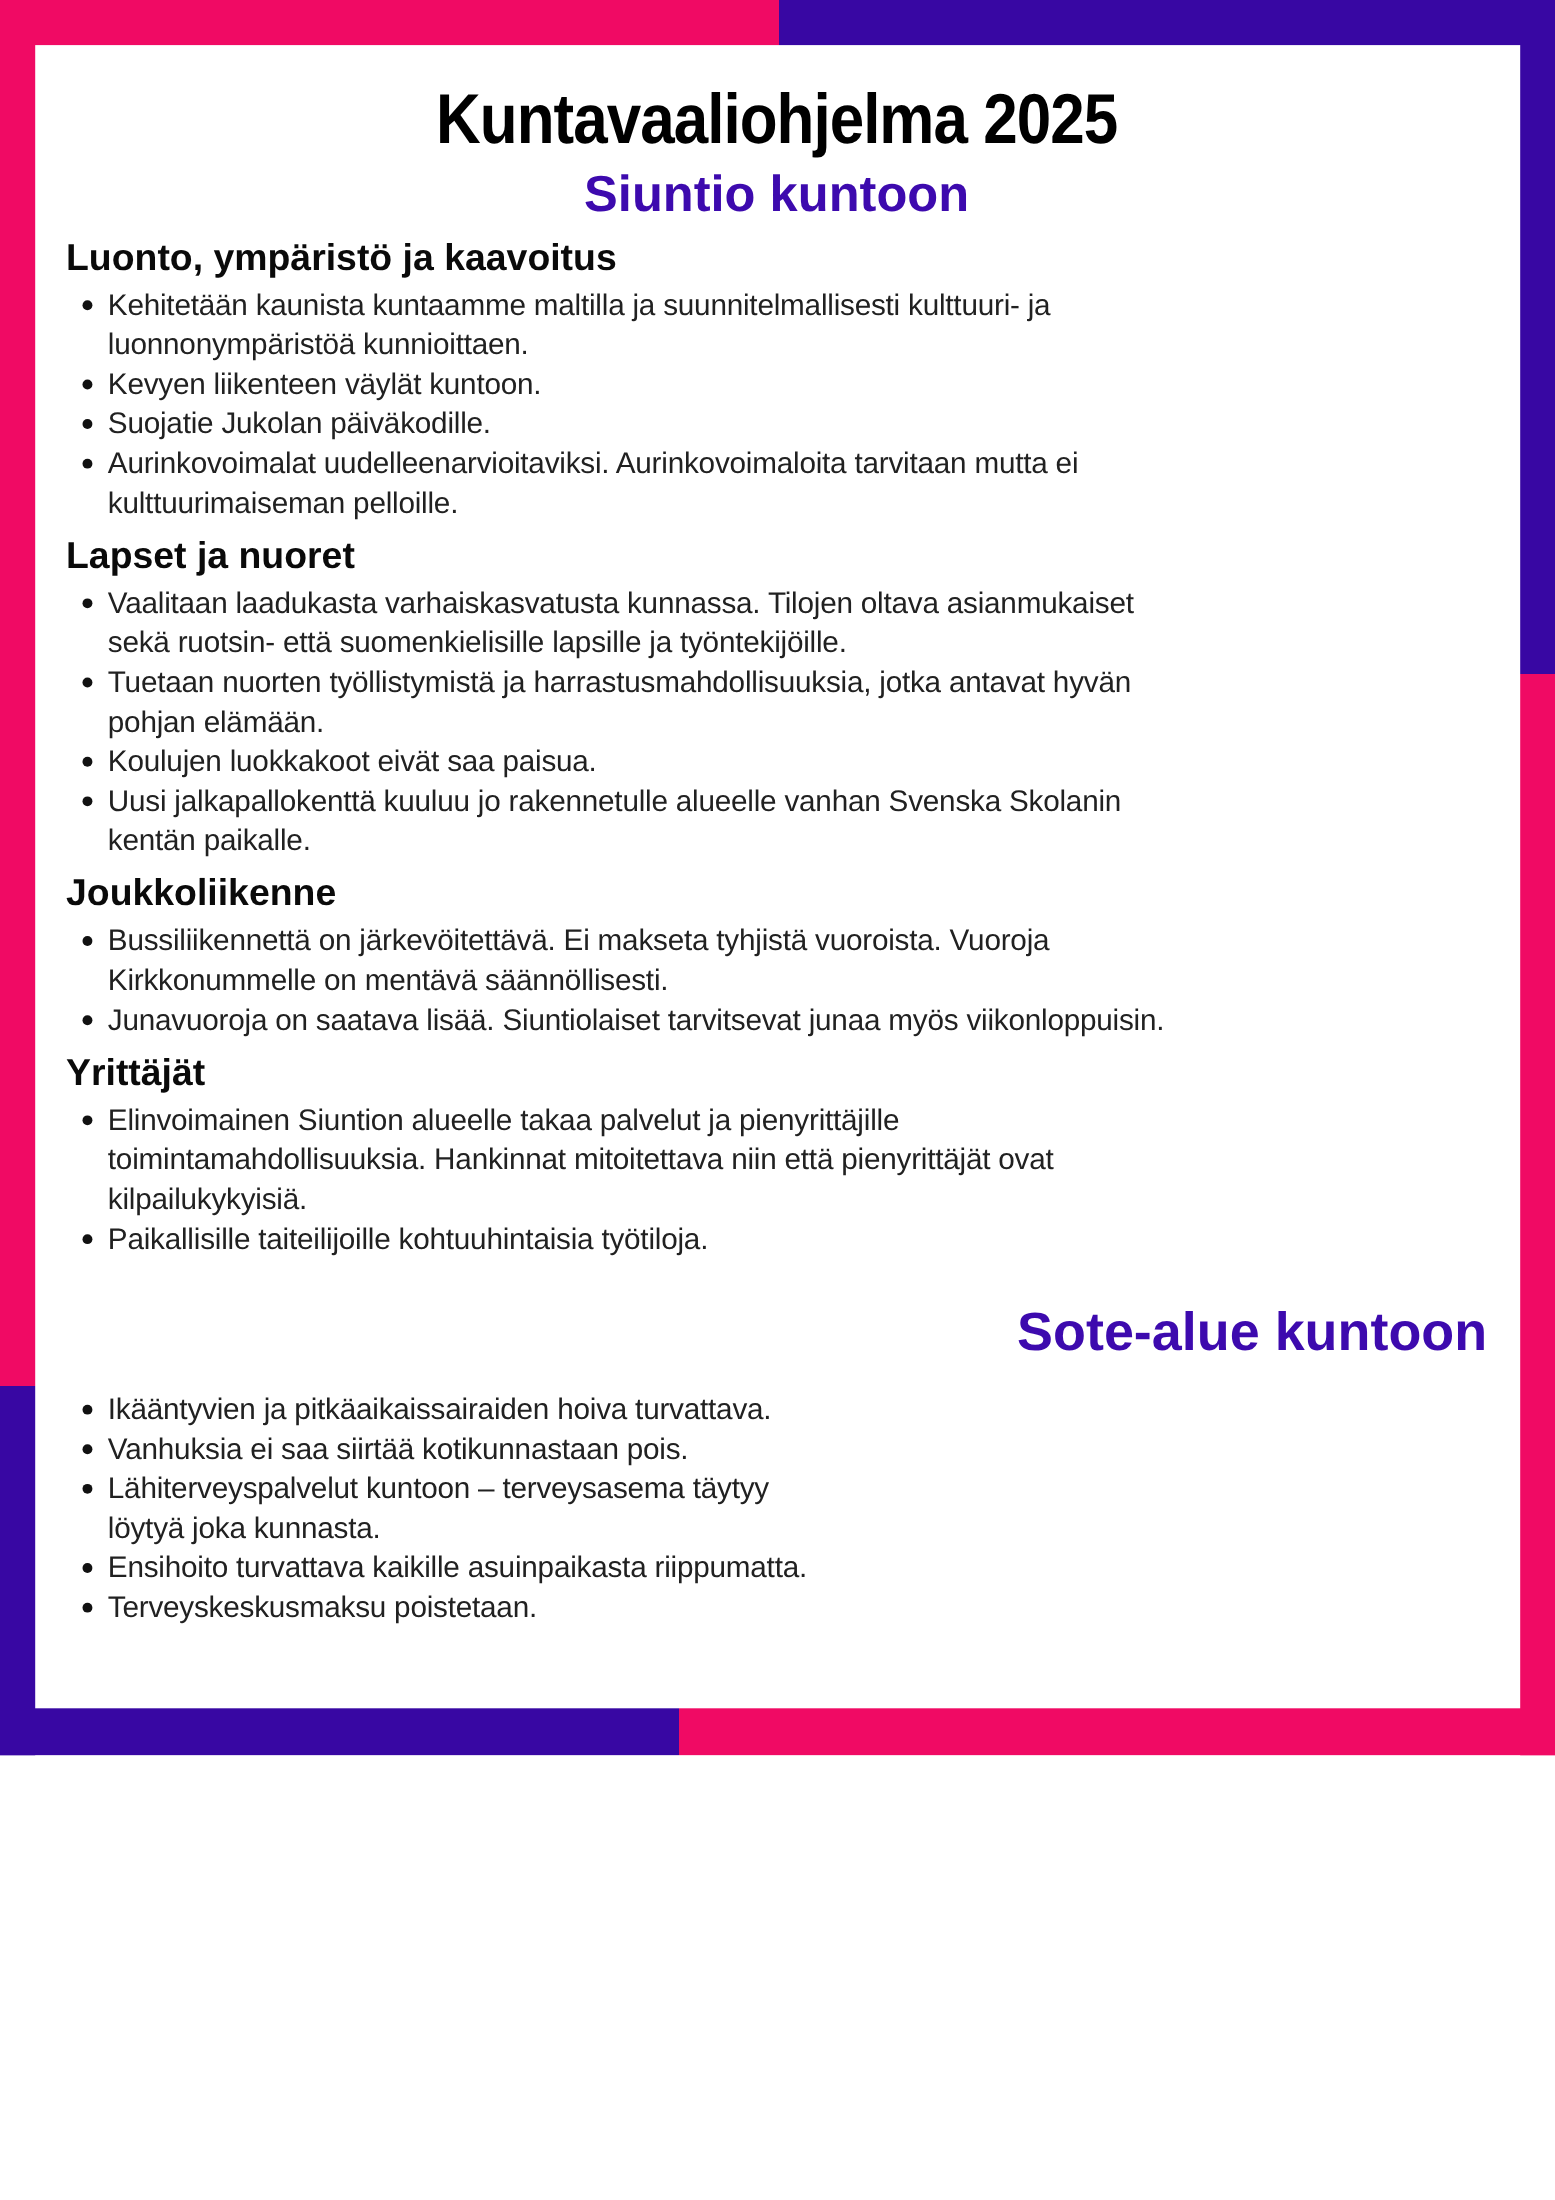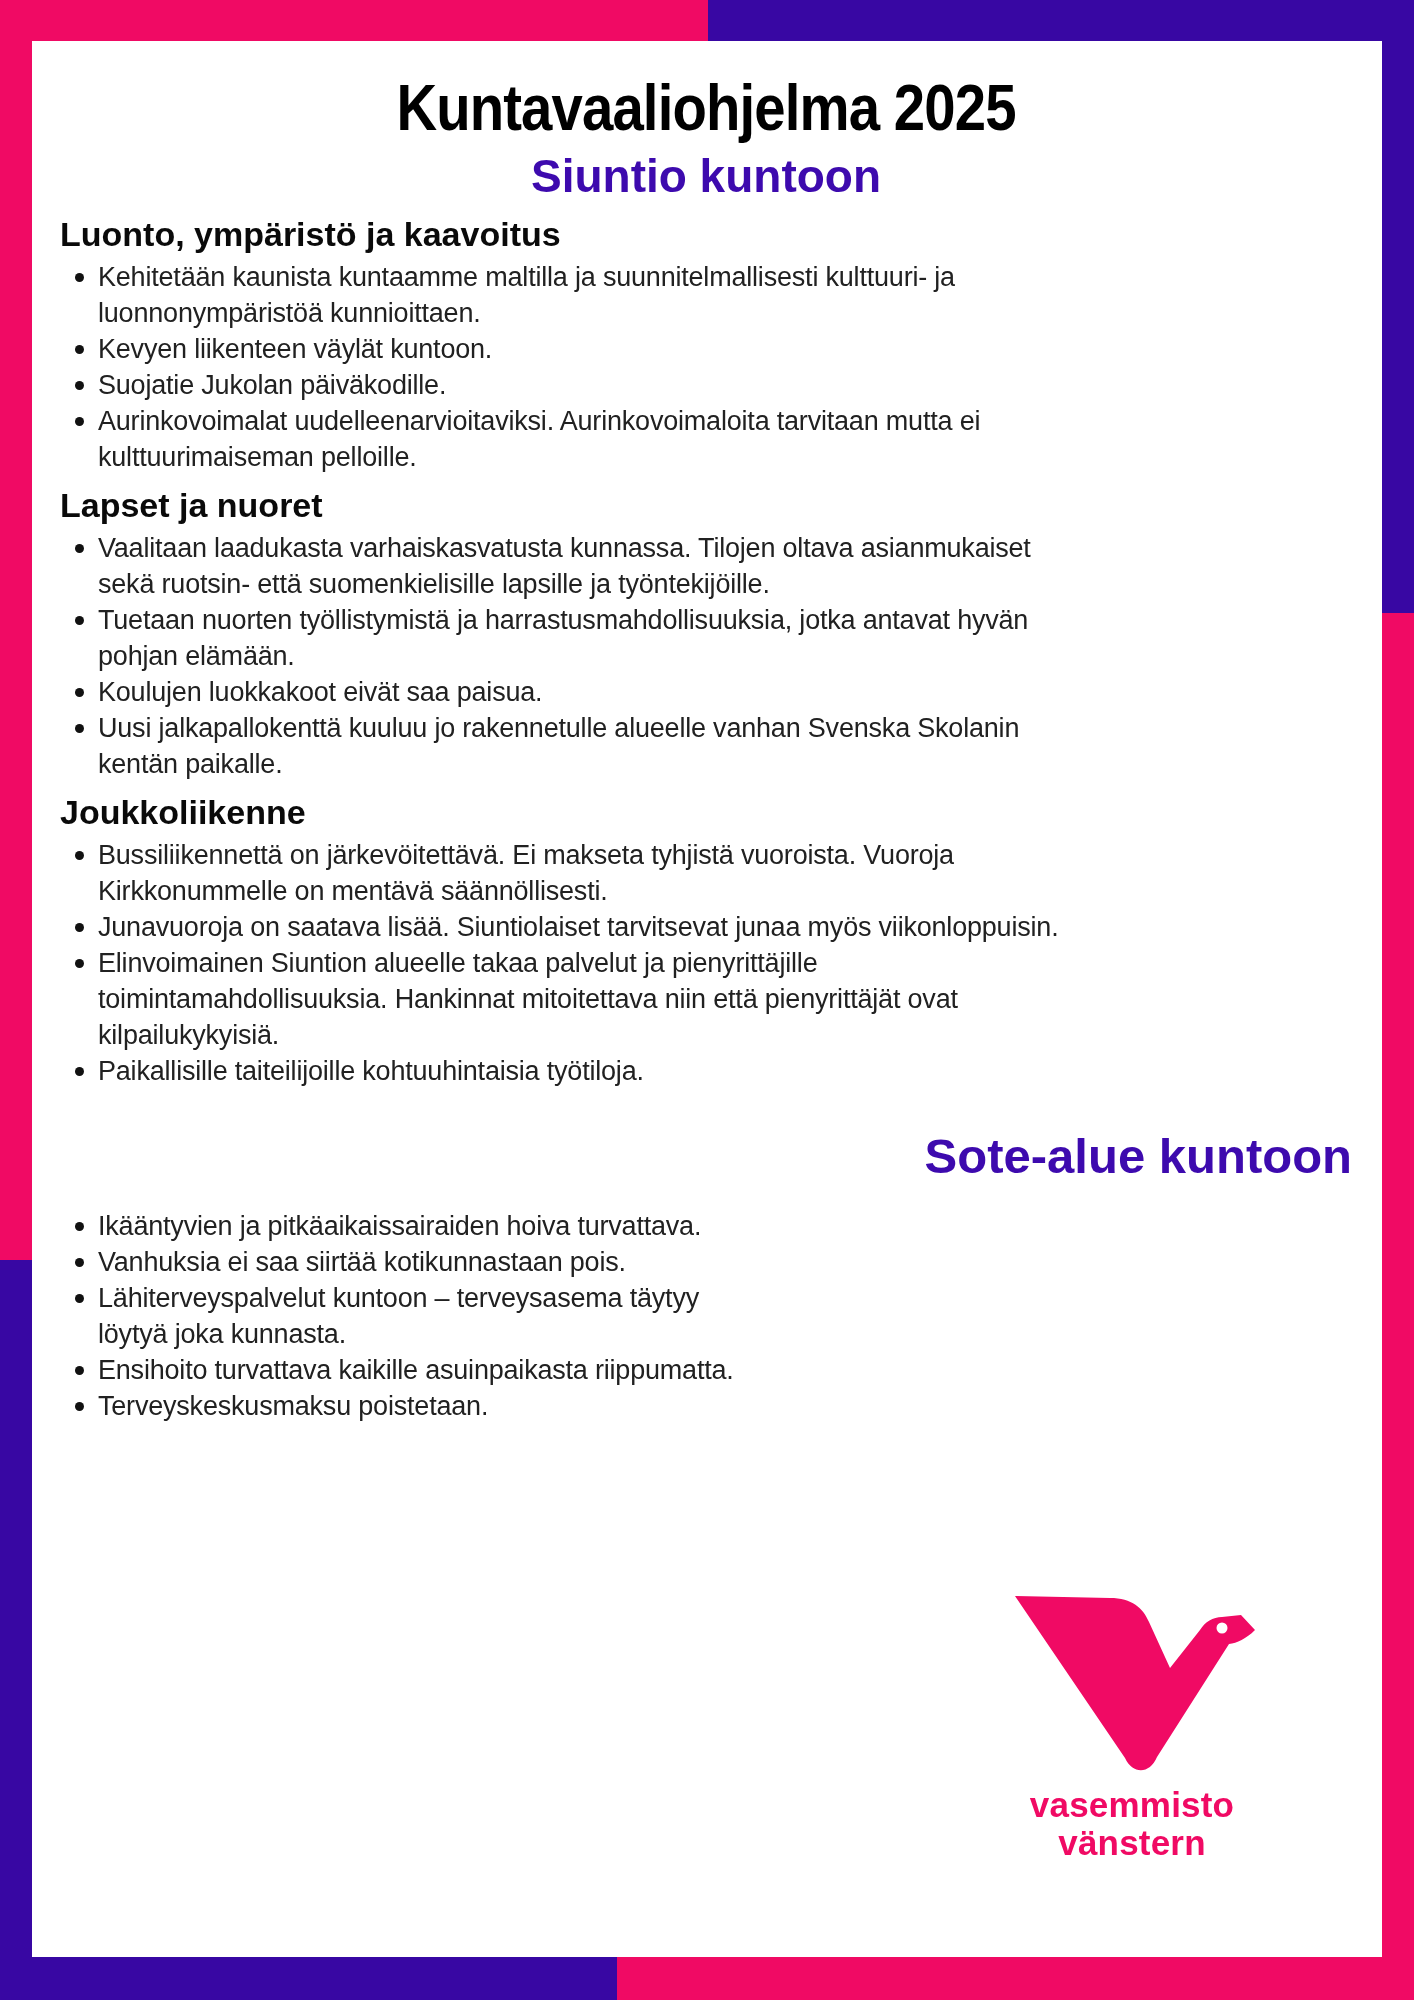--- a/index.html
+++ b/index.html
@@ -5,21 +5,21 @@
   :root{
     --pink:#F00A64;
     --purple-border:#3807A3;
     --purple-text:#3D0AAE;
     --text:#212121;
     --heading:#0A0A0A;
   }
   html,body{margin:0;padding:0;background:#ffffff;}
   .page{
     position:relative;
-    width:1414px;height:2000px;
+    width:1414px;height:1596px;
     background:#ffffff;
     overflow:hidden;
     font-family:"Liberation Sans", sans-serif;
   }
   
   .border{position:absolute;z-index:5;}
   .border-top{top:0;left:0;width:1414px;height:41px;
     background:linear-gradient(90deg,var(--pink) 0 708px,var(--purple-border) 708px 100%);}
   .border-bottom{bottom:0;left:0;width:1414px;height:43px;
     background:linear-gradient(90deg,var(--purple-border) 0 617px,var(--pink) 617px 100%);}
@@ -147,20 +147,21 @@
 
     <section>
       <h3 class="sec">Joukkoliikenne</h3>
       <ul class="bullets">
         <li>Bussiliikennettä on järkevöitettävä. Ei makseta tyhjistä vuoroista. Vuoroja Kirkkonummelle on mentävä säännöllisesti.</li>
         <li>Junavuoroja on saatava lisää. Siuntiolaiset tarvitsevat junaa myös viikonloppuisin.</li>
       </ul>
     </section>
 
     <section>
+      <h3 class="sec">Yrittäjät</h3>
       <ul class="bullets">
         <li>Elinvoimainen Siuntion alueelle takaa palvelut ja pienyrittäjille toimintamahdollisuuksia. Hankinnat mitoitettava niin että pienyrittäjät ovat kilpailukykyisiä.</li>
         <li>Paikallisille taiteilijoille kohtuuhintaisia työtiloja.</li>
       </ul>
     </section>
 
     <section>
       <h2 class="sote-title">Sote-alue kuntoon</h2>
       <ul class="bullets sote">
         <li>Ikääntyvien ja pitkäaikaissairaiden hoiva turvattava.</li>

